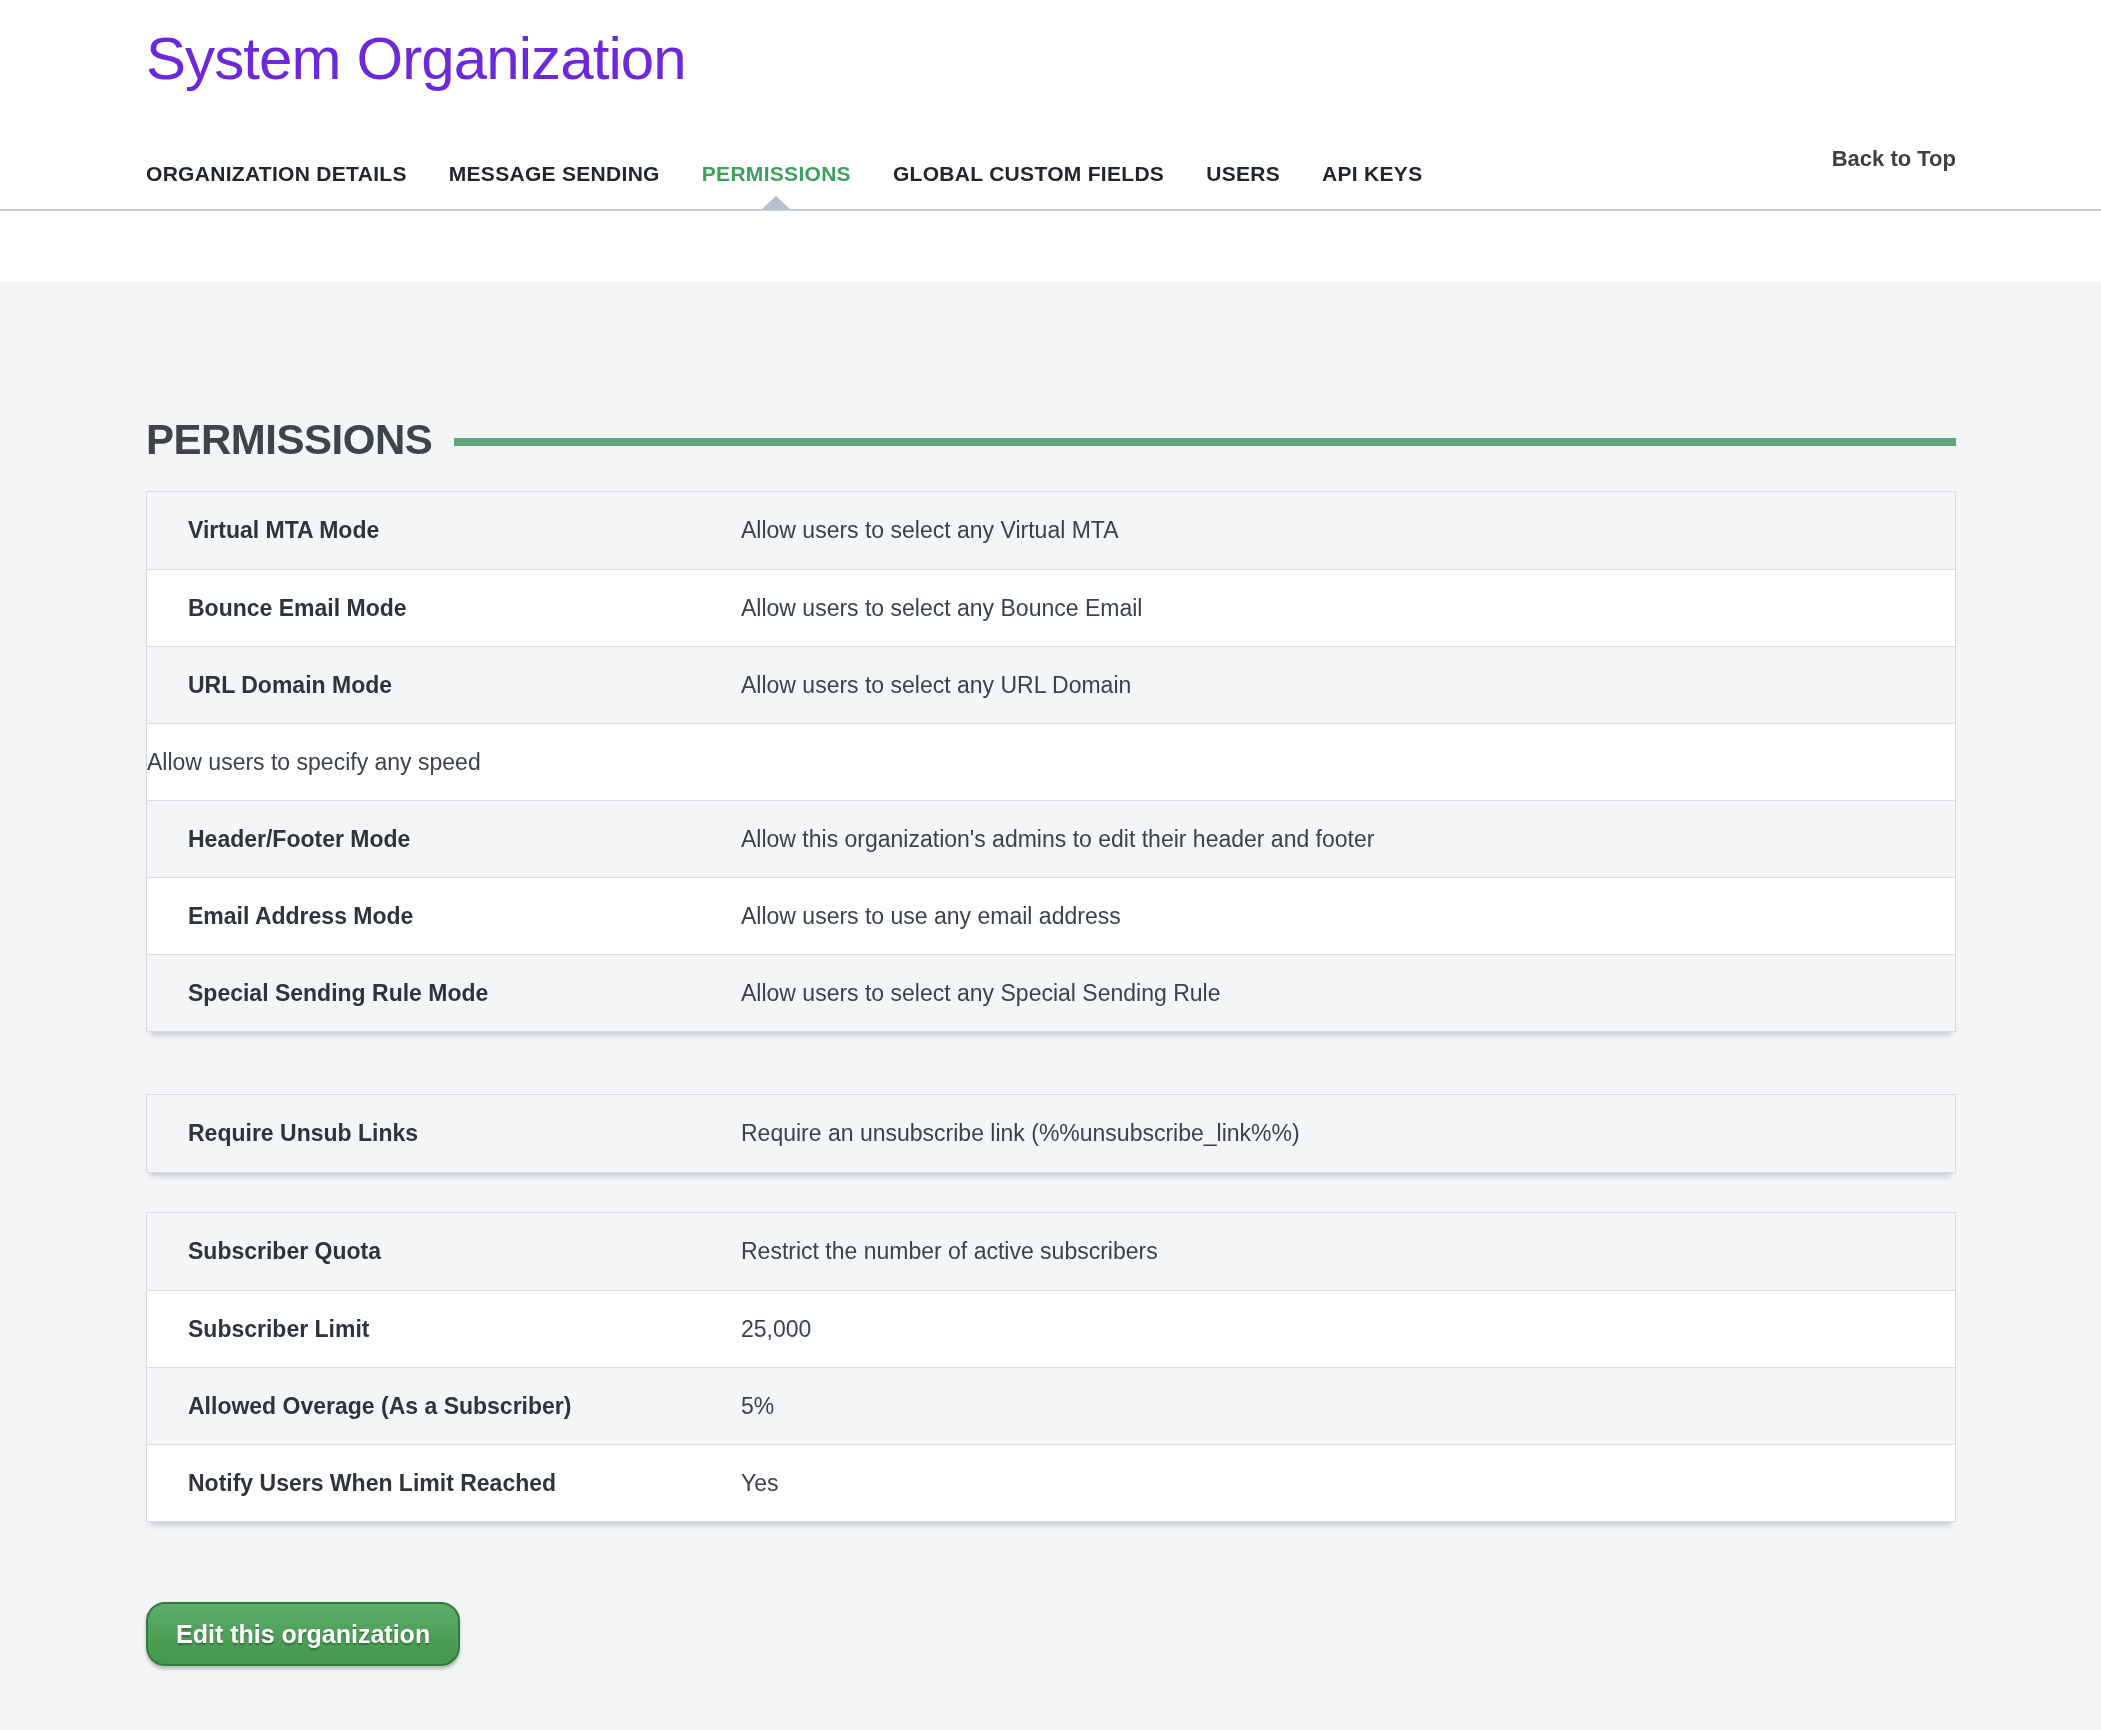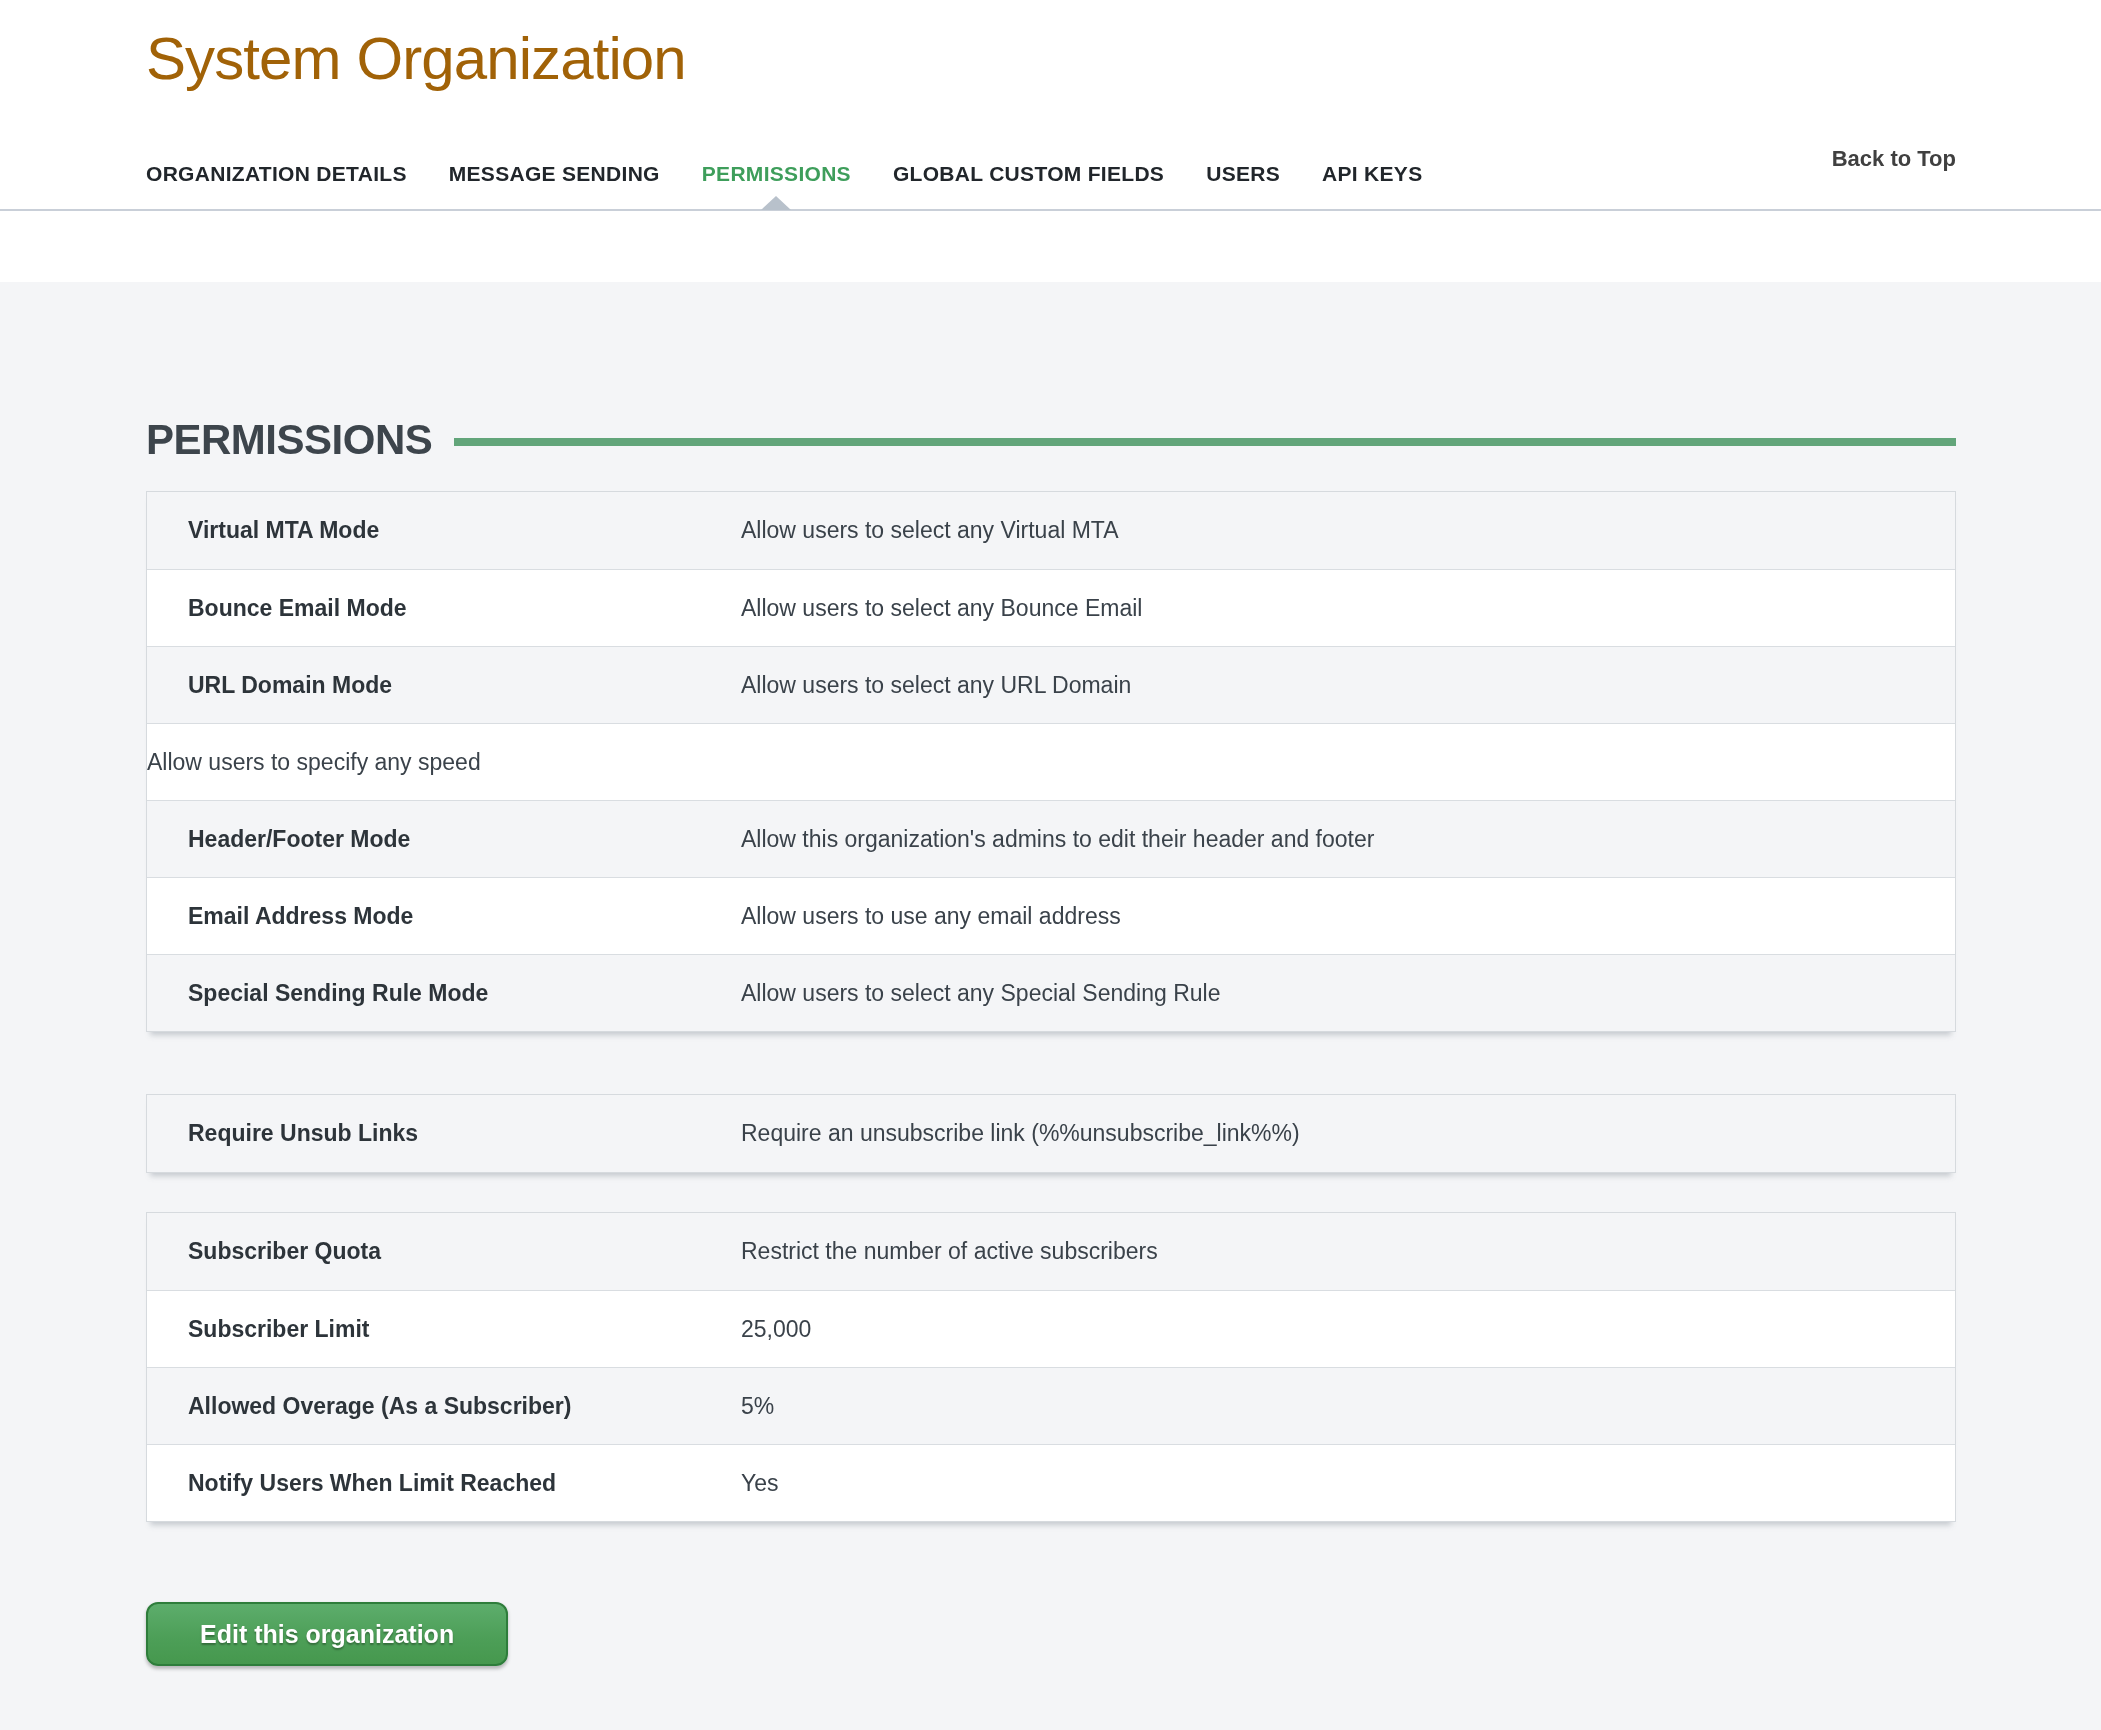--- a/index.html
+++ b/index.html
@@ -16,21 +16,21 @@
   .header {
     background: #ffffff;
     padding: 24px 146px 0 146px;
   }
   .page-title {
     margin: 0;
     font-size: 60px;
     font-weight: 300;
     letter-spacing: -0.9px;
     line-height: 1.15;
-    color: #a16207;
+    color: #6d28d9;
   }
   .nav {
     margin-top: 38px;
     padding-bottom: 23px;
     display: flex;
     align-items: center;
   }
   .tab {
     position: relative;
     margin-right: 42px;
@@ -127,29 +127,29 @@
   .row-value {
     font-size: 23px;
     color: #3a424a;
   }
 
   
   .edit-btn {
     margin-top: 80px;
     display: inline-block;
     height: 64px;
-    padding: 0 52px;
+    padding: 0 28px;
     font-family: "Liberation Sans", sans-serif;
     font-size: 25px;
     font-weight: bold;
     color: #ffffff;
     text-shadow: 0 1.8px 1.8px rgba(0,0,0,0.3);
     background: linear-gradient(to bottom, #5dad6c 0%, #4d9f58 55%, #46984e 100%);
     border: 2.7px solid #2e7d3b;
-    border-radius: 12px;
+    border-radius: 19px;
     box-shadow: 0 2.7px 3.7px rgba(0,0,0,0.25);
     cursor: pointer;
   }
 </style>
 </head>
 <body>
 
 <div class="header">
   <h1 class="page-title">System Organization</h1>
   <div class="nav">

